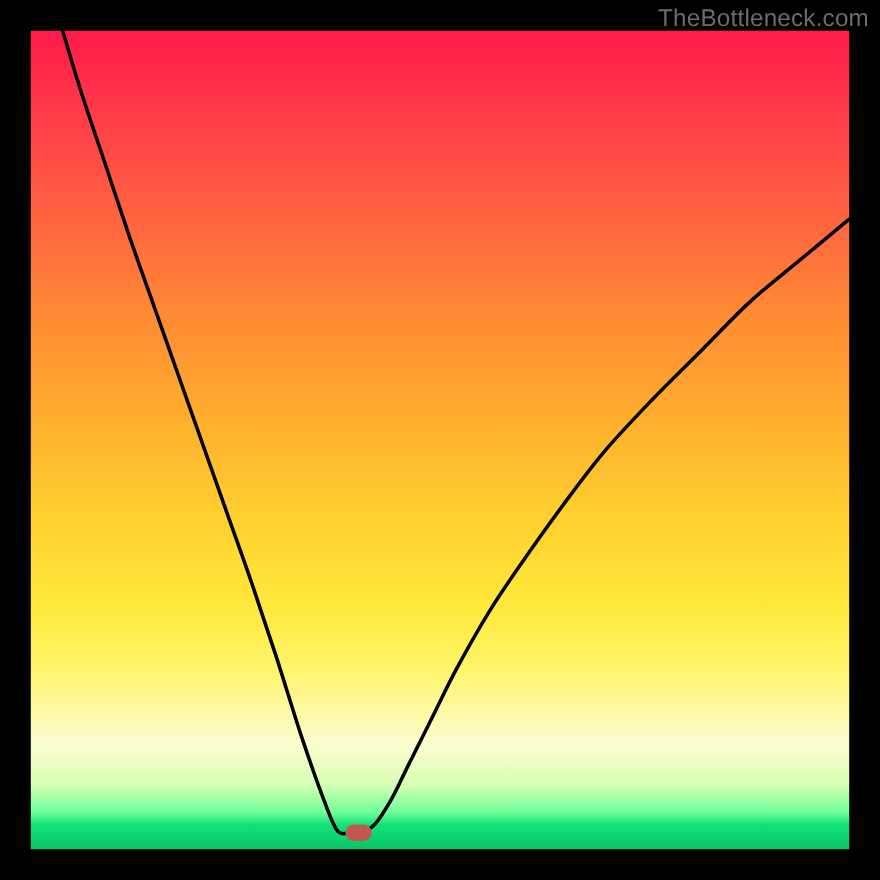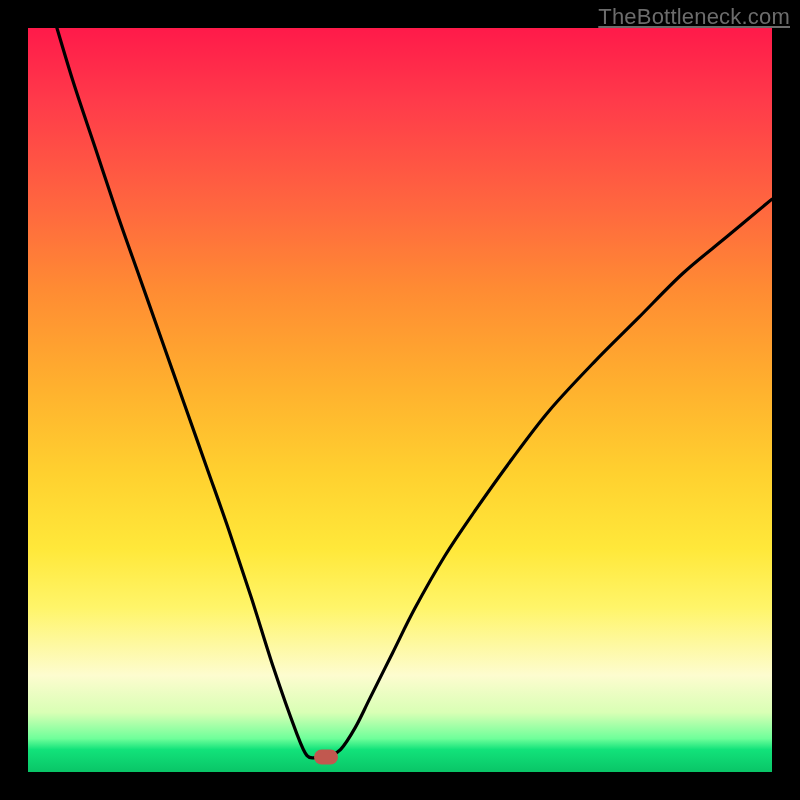--- a/index.html
+++ b/index.html
@@ -43,21 +43,20 @@
     );
   }
   .watermark {
     position: absolute;
     top: 4px;
     right: 10px;
     color: #6c6c6c;
     font-size: 22px;
     font-weight: 500;
     letter-spacing: 0.2px;
-    text-decoration: underline;
   }
   .marker {
     position: absolute;
     width: 24px;
     height: 15px;
     background: #c1584f;
     border-radius: 8px;
     transform: translate(-50%, -50%);
   }
   svg.curve {

